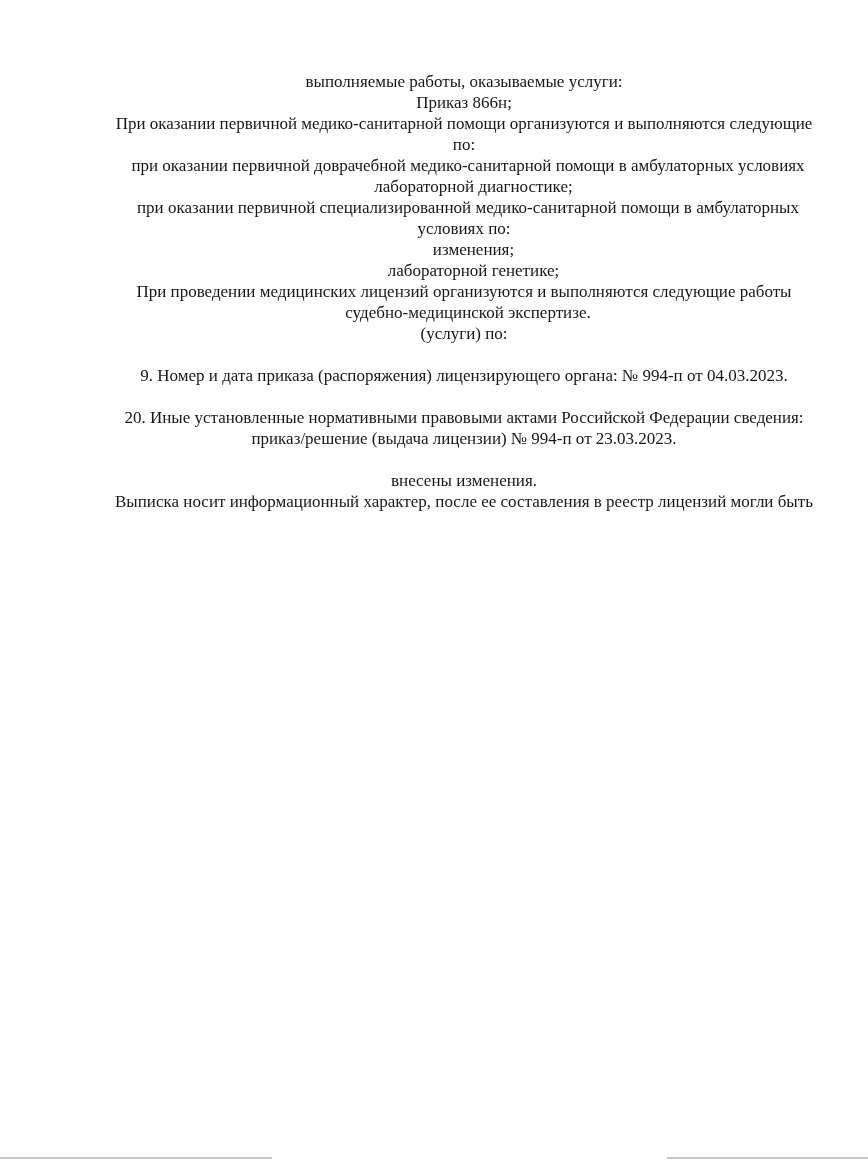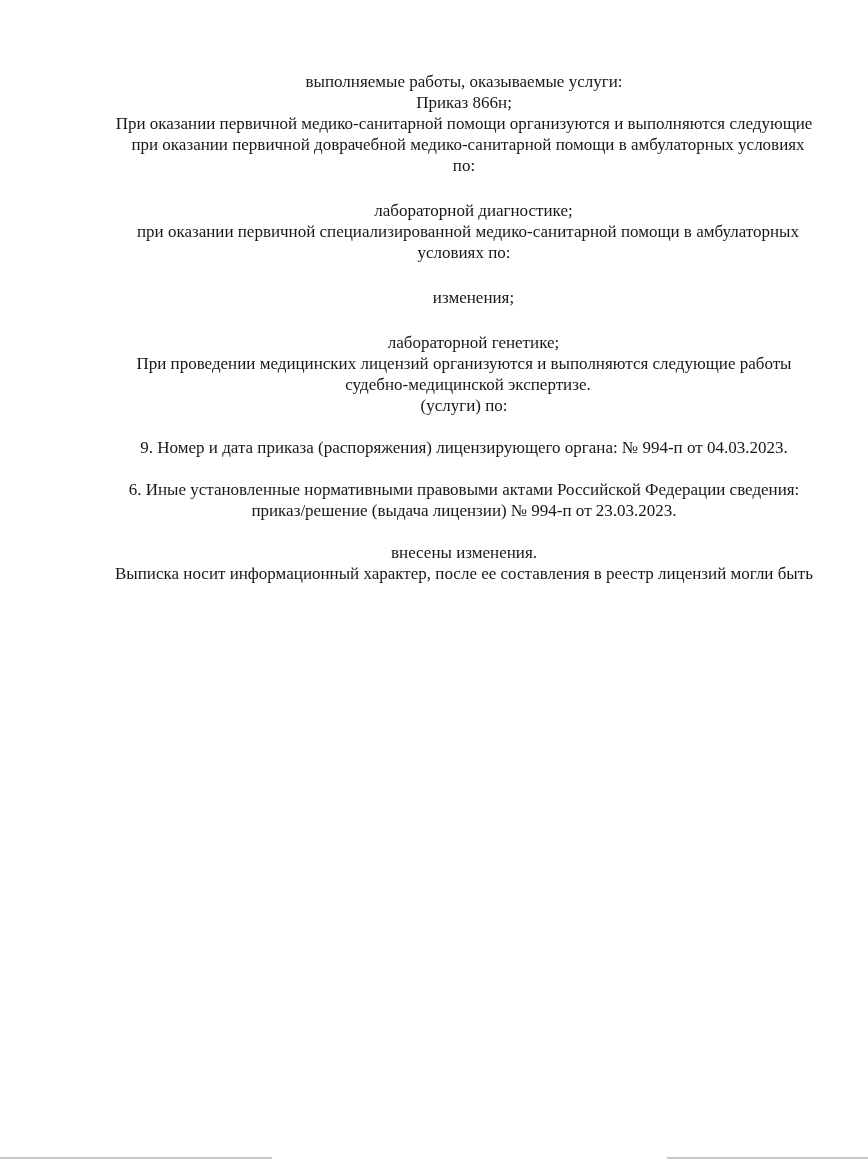--- a/index.html
+++ b/index.html
@@ -23,21 +23,21 @@
       line-height: 21px;
       color: #171717;
       text-align: center;
     }
     .line {
       min-height: 21px;
       white-space: pre;
     }
     .ind0 { padding-left: 0; }
     .ind1 { padding-left: 8px; }
-    .ind2 { padding-left: 19px; margin-top: 24px; }
+    .ind2 { padding-left: 19px; }
     .divider {
       position: absolute;
       height: 2px;
       top: 1157px;
       background: #c8c8c8;
     }
     .divider-left {
       left: 0;
       width: 272px;
     }
@@ -46,34 +46,34 @@
       width: 201px;
     }
   </style>
 </head>
 <body style="background: rgb(255, 255, 255);">
 
 <div class="text-block" id="lines-container" style="color: rgb(23, 23, 23);">
     <div class="line ind0">выполняемые работы, оказываемые услуги:</div>
     <div class="line ind0">Приказ 866н;</div>
     <div class="line ind0">При оказании первичной медико-санитарной помощи организуются и выполняются следующие</div>
+    <div class="line ind0">по:</div>
     <div class="line ind1">при оказании первичной доврачебной медико-санитарной помощи в амбулаторных условиях</div>
-    <div class="line ind0">по:</div>
     <div class="line ind2">лабораторной диагностике;</div>
     <div class="line ind1">при оказании первичной специализированной медико-санитарной помощи в амбулаторных</div>
     <div class="line ind0">условиях по:</div>
     <div class="line ind2">изменения;</div>
     <div class="line ind2">лабораторной генетике;</div>
     <div class="line ind0">При проведении медицинских лицензий организуются и выполняются следующие работы</div>
     <div class="line ind1">судебно-медицинской экспертизе.</div>
     <div class="line ind0">(услуги) по:</div>
     <div class="line ind0"></div>
     <div class="line ind0">9. Номер и дата приказа (распоряжения) лицензирующего органа: № 994-п от 04.03.2023.</div>
     <div class="line ind0"></div>
-    <div class="line ind0">6. Иные установленные нормативными правовыми актами Российской Федерации сведения:</div>
+    <div class="line ind0">20. Иные установленные нормативными правовыми актами Российской Федерации сведения:</div>
     <div class="line ind0">приказ/решение (выдача лицензии) № 994-п от 23.03.2023.</div>
     <div class="line ind0"></div>
     <div class="line ind0">внесены изменения.</div>
     <div class="line ind0">Выписка носит информационный характер, после ее составления в реестр лицензий могли быть</div>
   </div>
 
 <div class="divider divider-left" style="background: rgb(200, 200, 200);"></div>
 
 <div class="divider divider-right" style="background: rgb(200, 200, 200);"></div>
 

